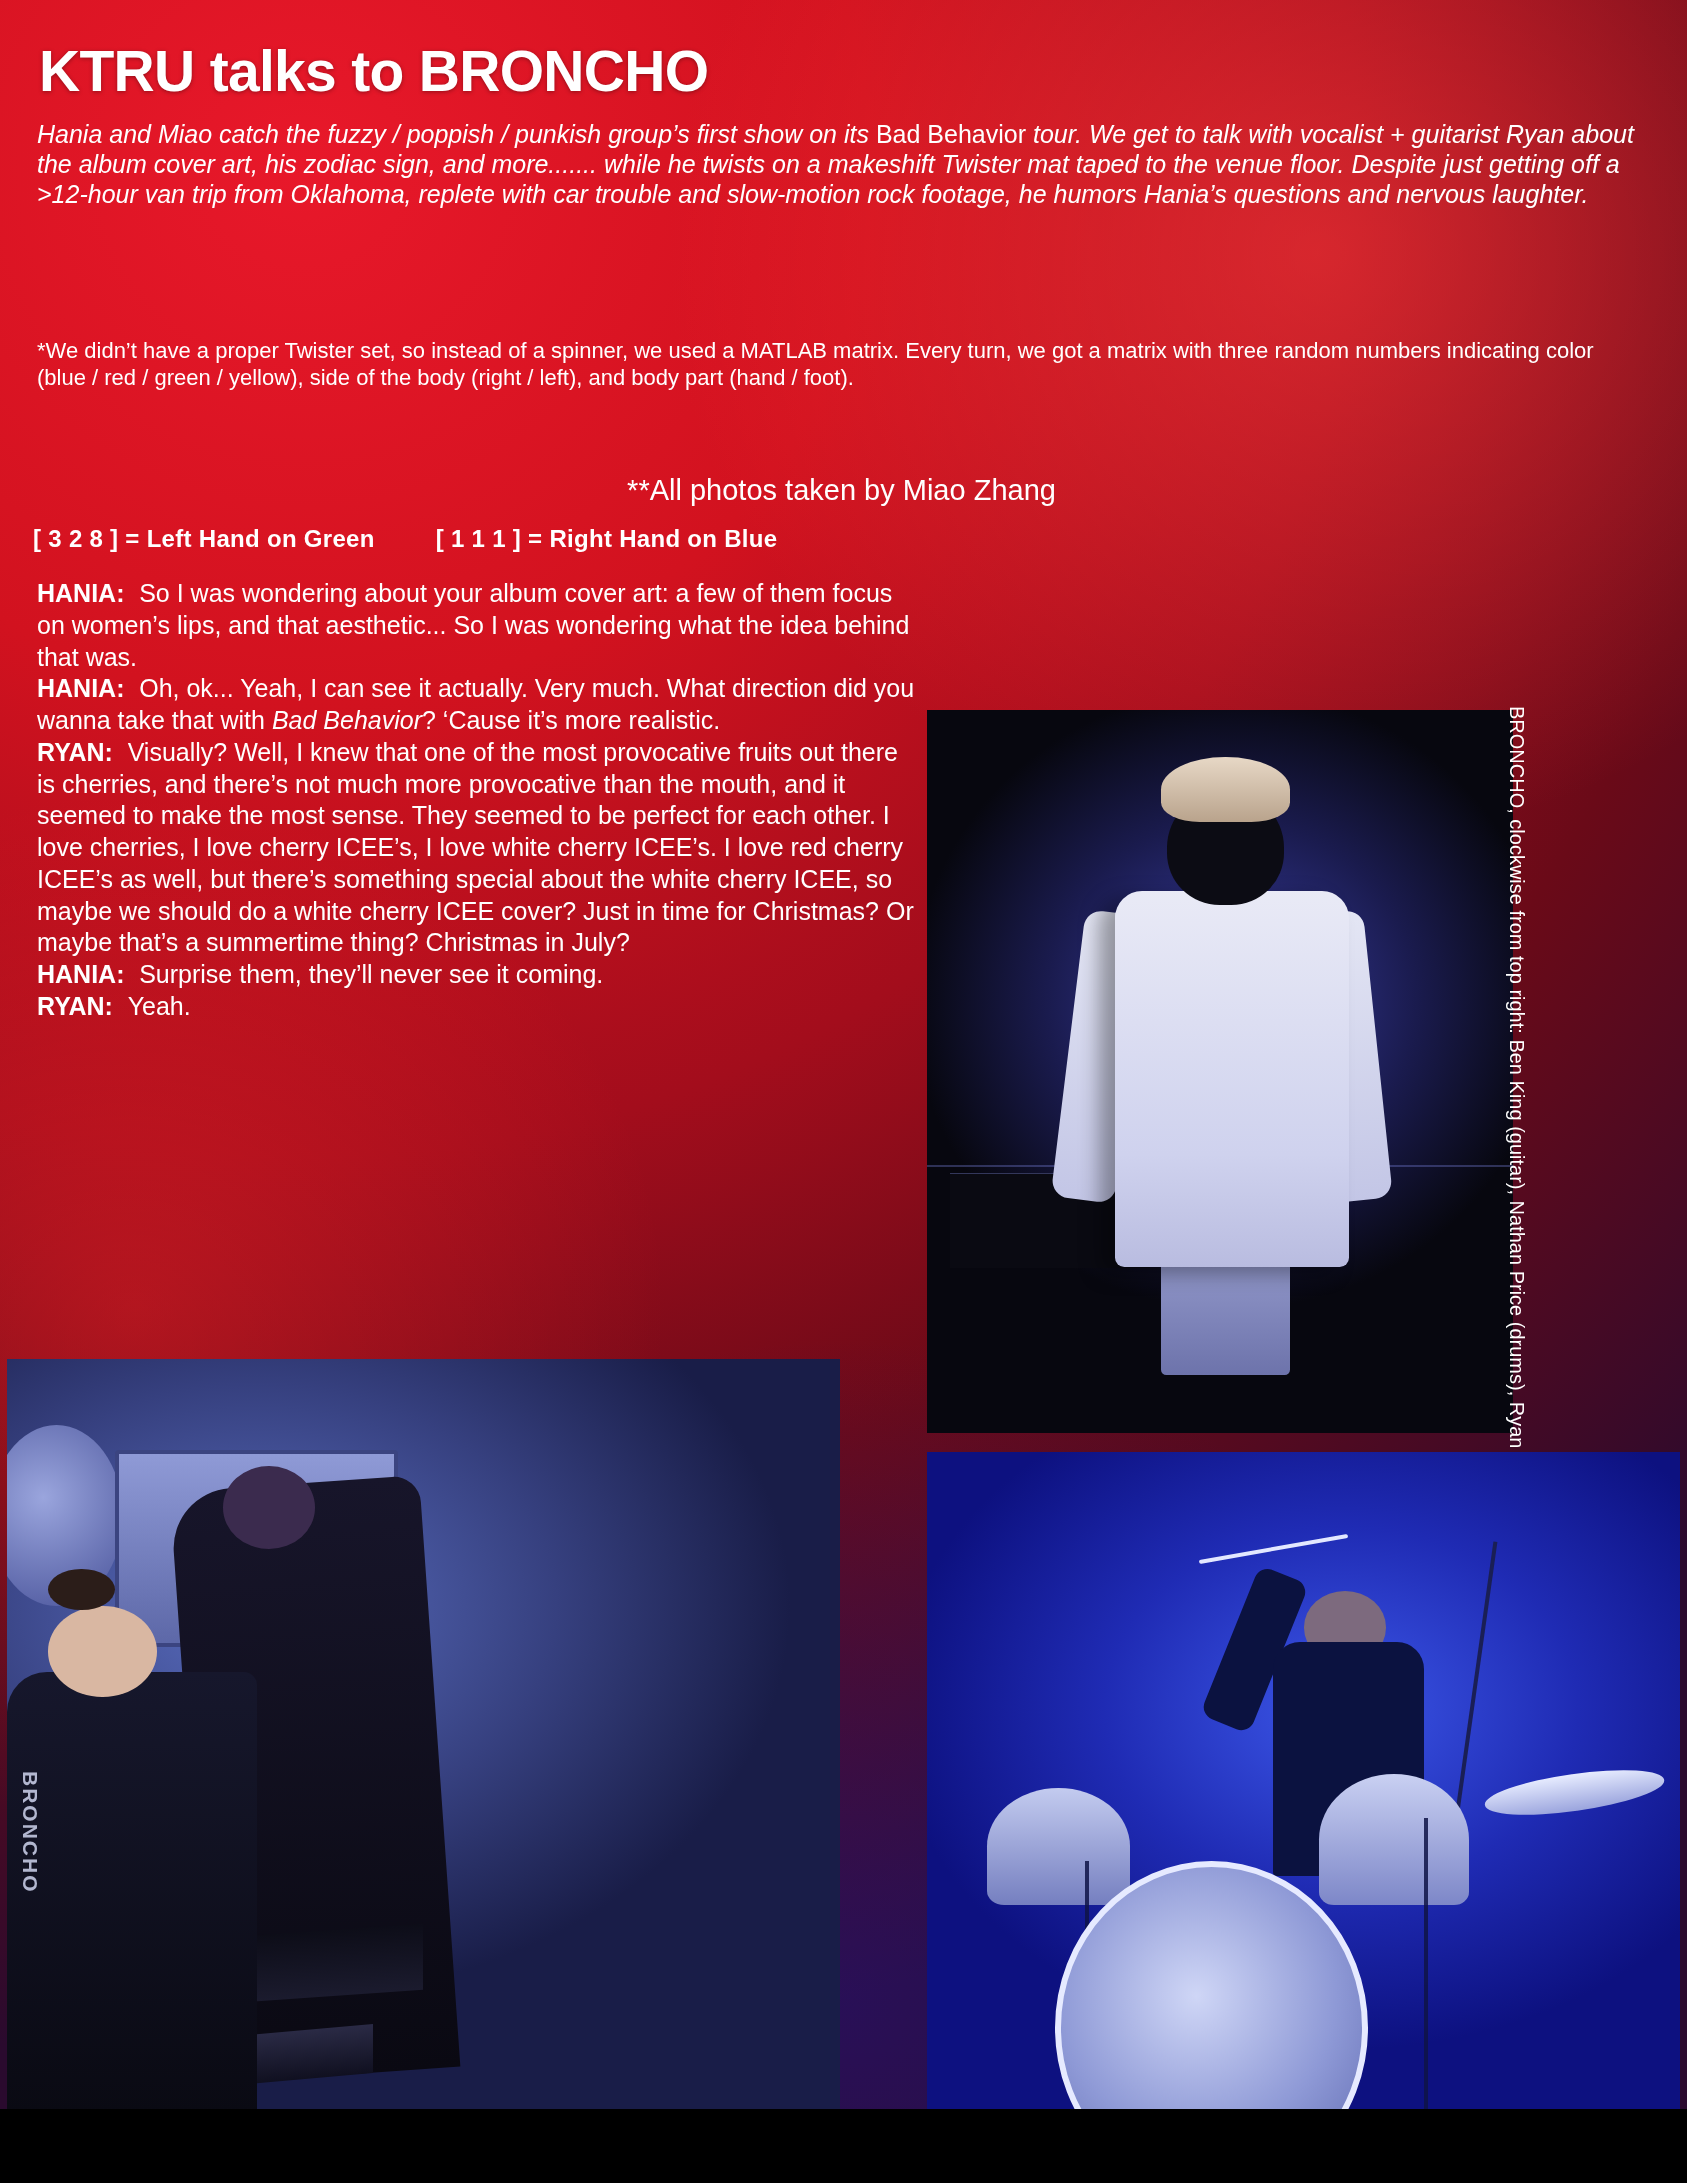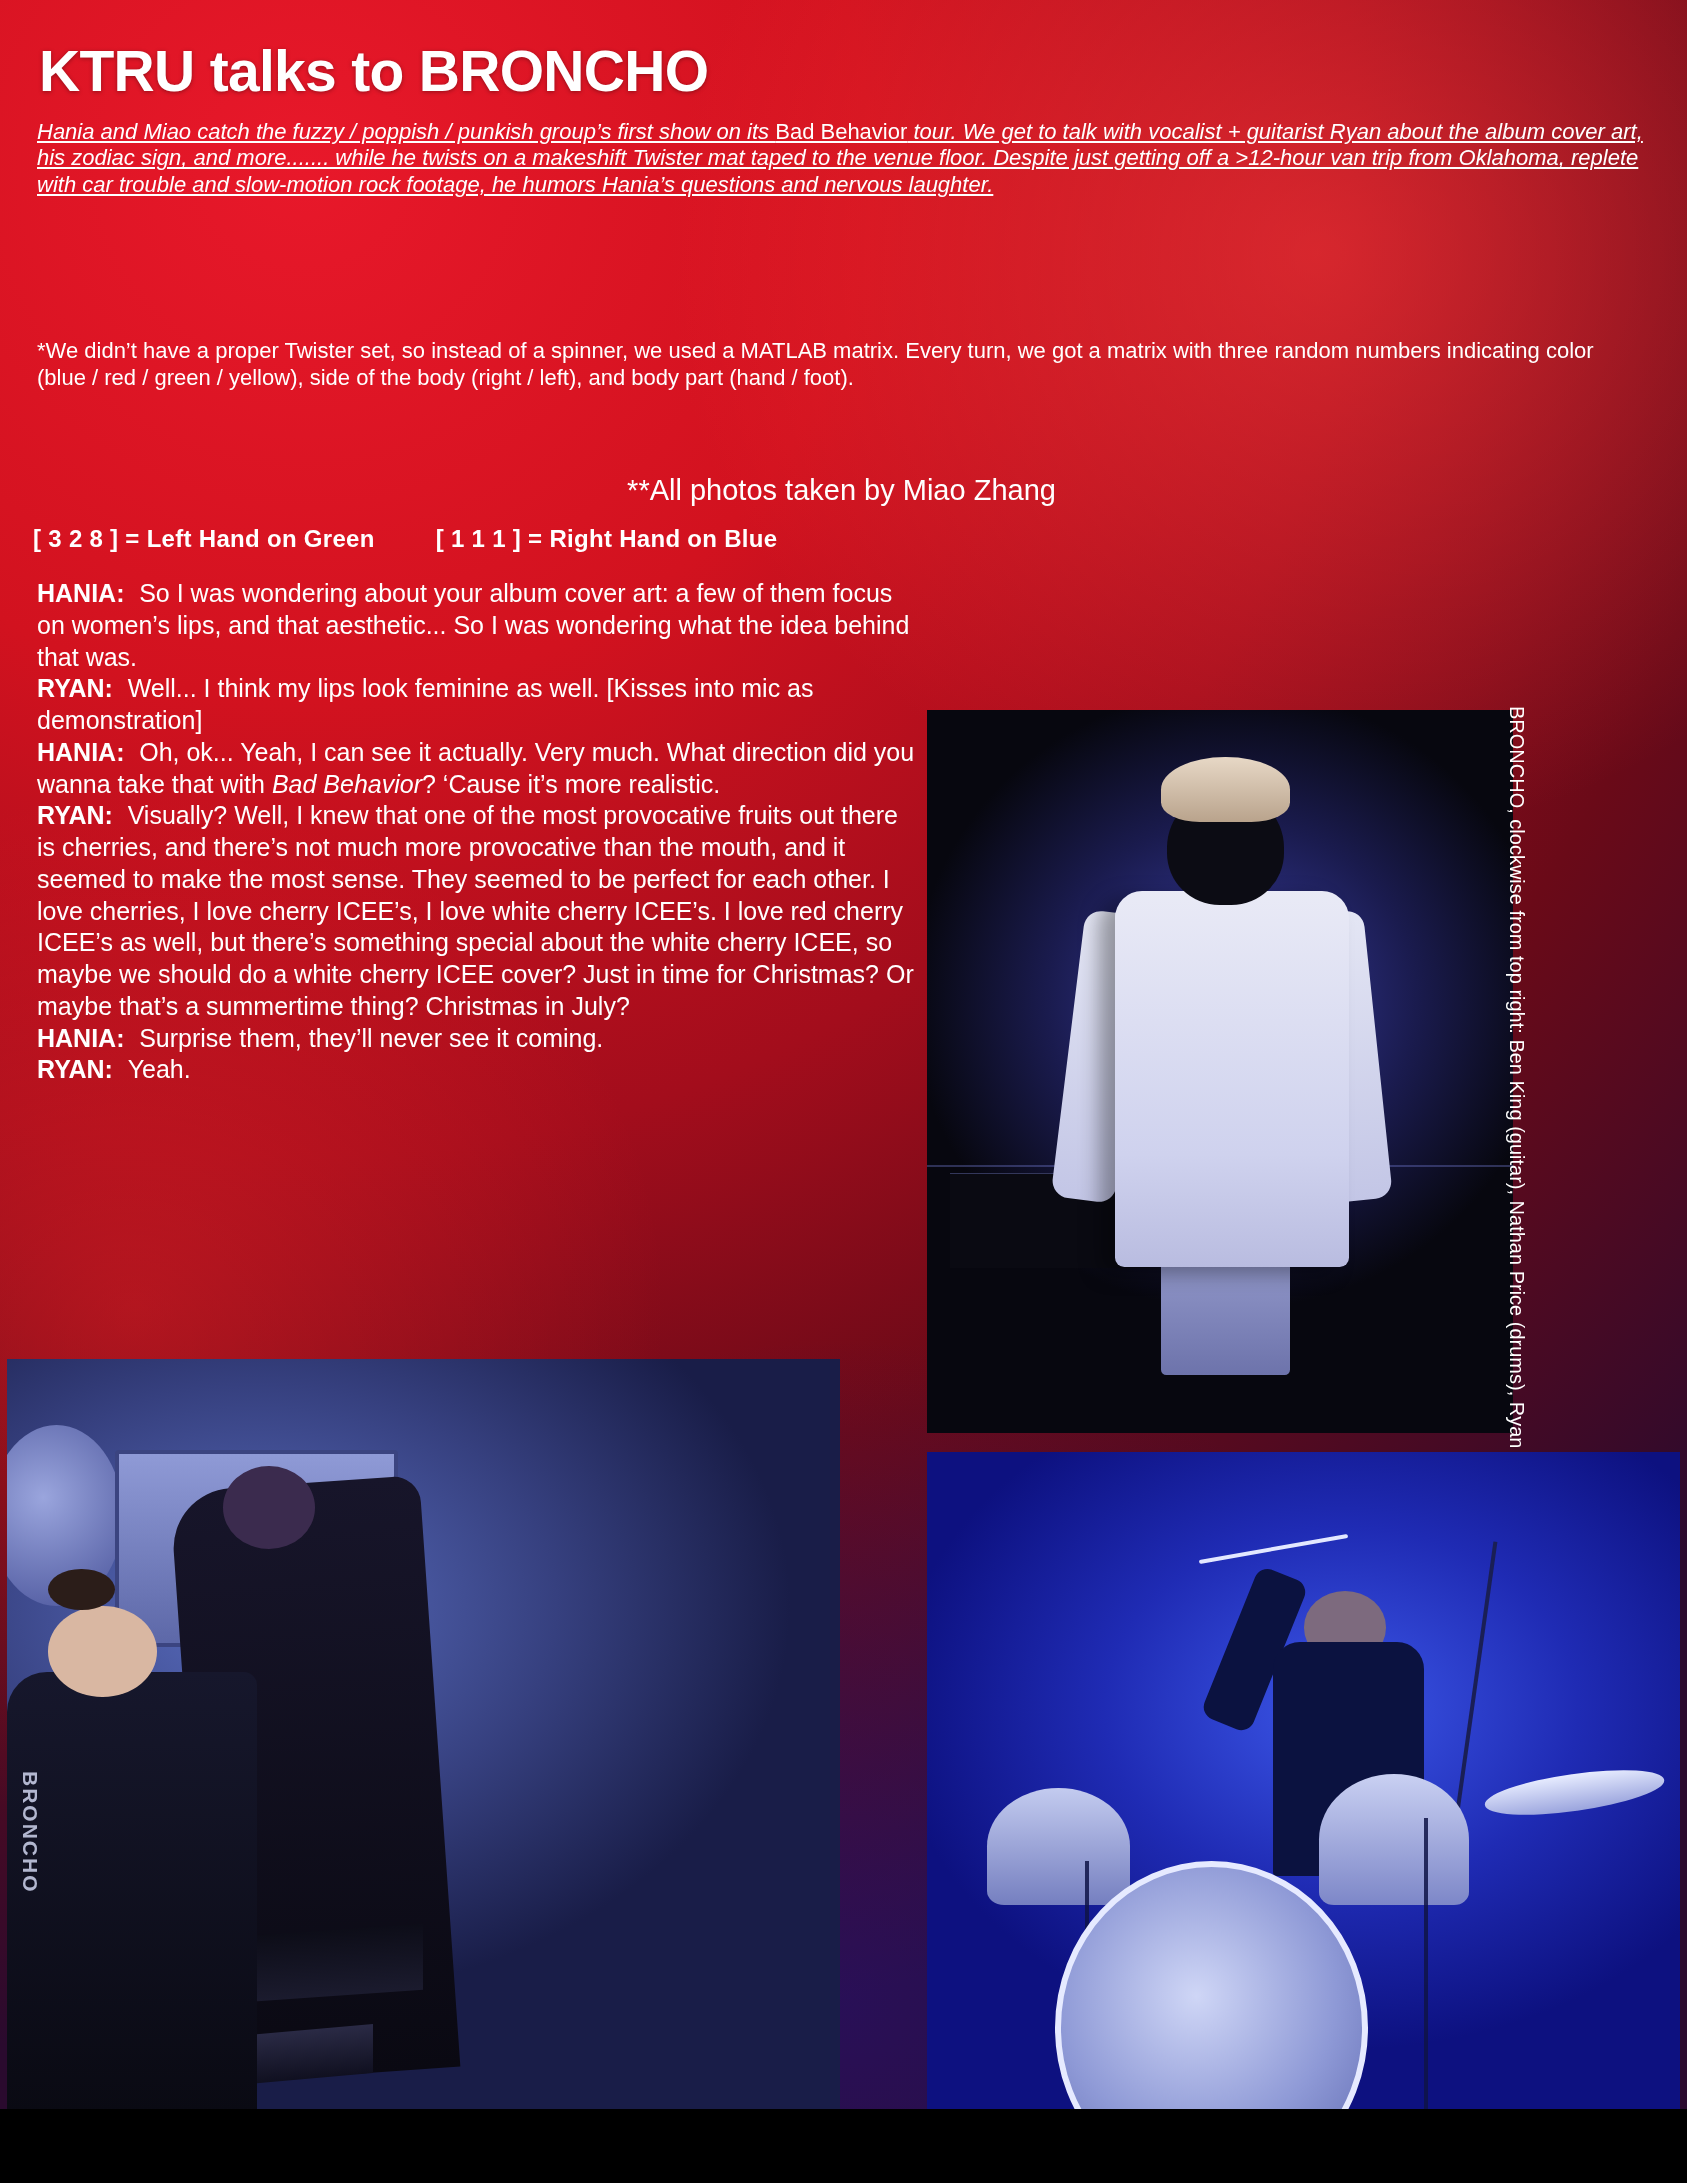--- a/index.html
+++ b/index.html
@@ -43,24 +43,23 @@
     letter-spacing: -0.7px;
     line-height: 1.05;
     text-shadow: 0 1.3px 4px rgba(0,0,0,0.35);
   }
 
   .intro {
     position: absolute;
     left: 37px;
     top: 119px;
     width: 1619px;
-    font-size: 22px;
+    font-size: 25px;
     line-height: 1.20;
     font-style: italic;
-    text-decoration: underline;
   }
   .intro .upright { font-style: normal; }
 
   .footnote {
     position: absolute;
     left: 37px;
     top: 338px;
     width: 1609px;
     font-size: 22px;
     line-height: 1.22;
@@ -427,23 +426,20 @@
     <div class="footnote">*We didn’t have a proper Twister set, so instead of a spinner, we used a MATLAB matrix. Every turn, we got a matrix with three random numbers indicating color (blue / red / green / yellow), side of the body (right / left), and body part (hand / foot).</div>
     <div class="footnote2">**All photos taken by Miao Zhang</div>
 
     <div class="turnline">
       <span>[ 3  2  8 ] = Left Hand on Green</span><span class="gap"></span><span>[ 1  1  1 ] = Right Hand on Blue</span>
     </div>
 
     <div class="dialogue">
       <p>
         <span class="spk">HANIA:</span><span class="spk-gap"></span><span>So I was wondering about your album cover art: a few of them focus on women’s lips, and that aesthetic... So I was wondering what the idea behind that was.</span>
-      </p>
-      <p>
-        <span class="spk">RYAN:</span><span class="spk-gap"></span><span>Well... I think my lips look feminine as well. [Kisses into mic as demonstration]</span>
       </p>
       <p>
         <span class="spk">HANIA:</span><span class="spk-gap"></span><span>Oh, ok... Yeah, I can see it actually. Very much. What direction did you wanna take that with </span><span class="ital">Bad Behavior</span><span>? ‘Cause it’s more realistic.</span>
       </p>
       <p>
         <span class="spk">RYAN:</span><span class="spk-gap"></span><span>Visually? Well, I knew that one of the most provocative fruits out there is cherries, and there’s not much more provocative than the mouth, and it seemed to make the most sense. They seemed to be perfect for each other. I love cherries, I love cherry ICEE’s, I love white cherry ICEE’s. I love red cherry ICEE’s as well, but there’s something special about the white cherry ICEE, so maybe we should do a white cherry ICEE cover? Just in time for Christmas? Or maybe that’s a summertime thing? Christmas in July?</span>
       </p>
       <p>
         <span class="spk">HANIA:</span><span class="spk-gap"></span><span>Surprise them, they’ll never see it coming.</span>
       </p>

